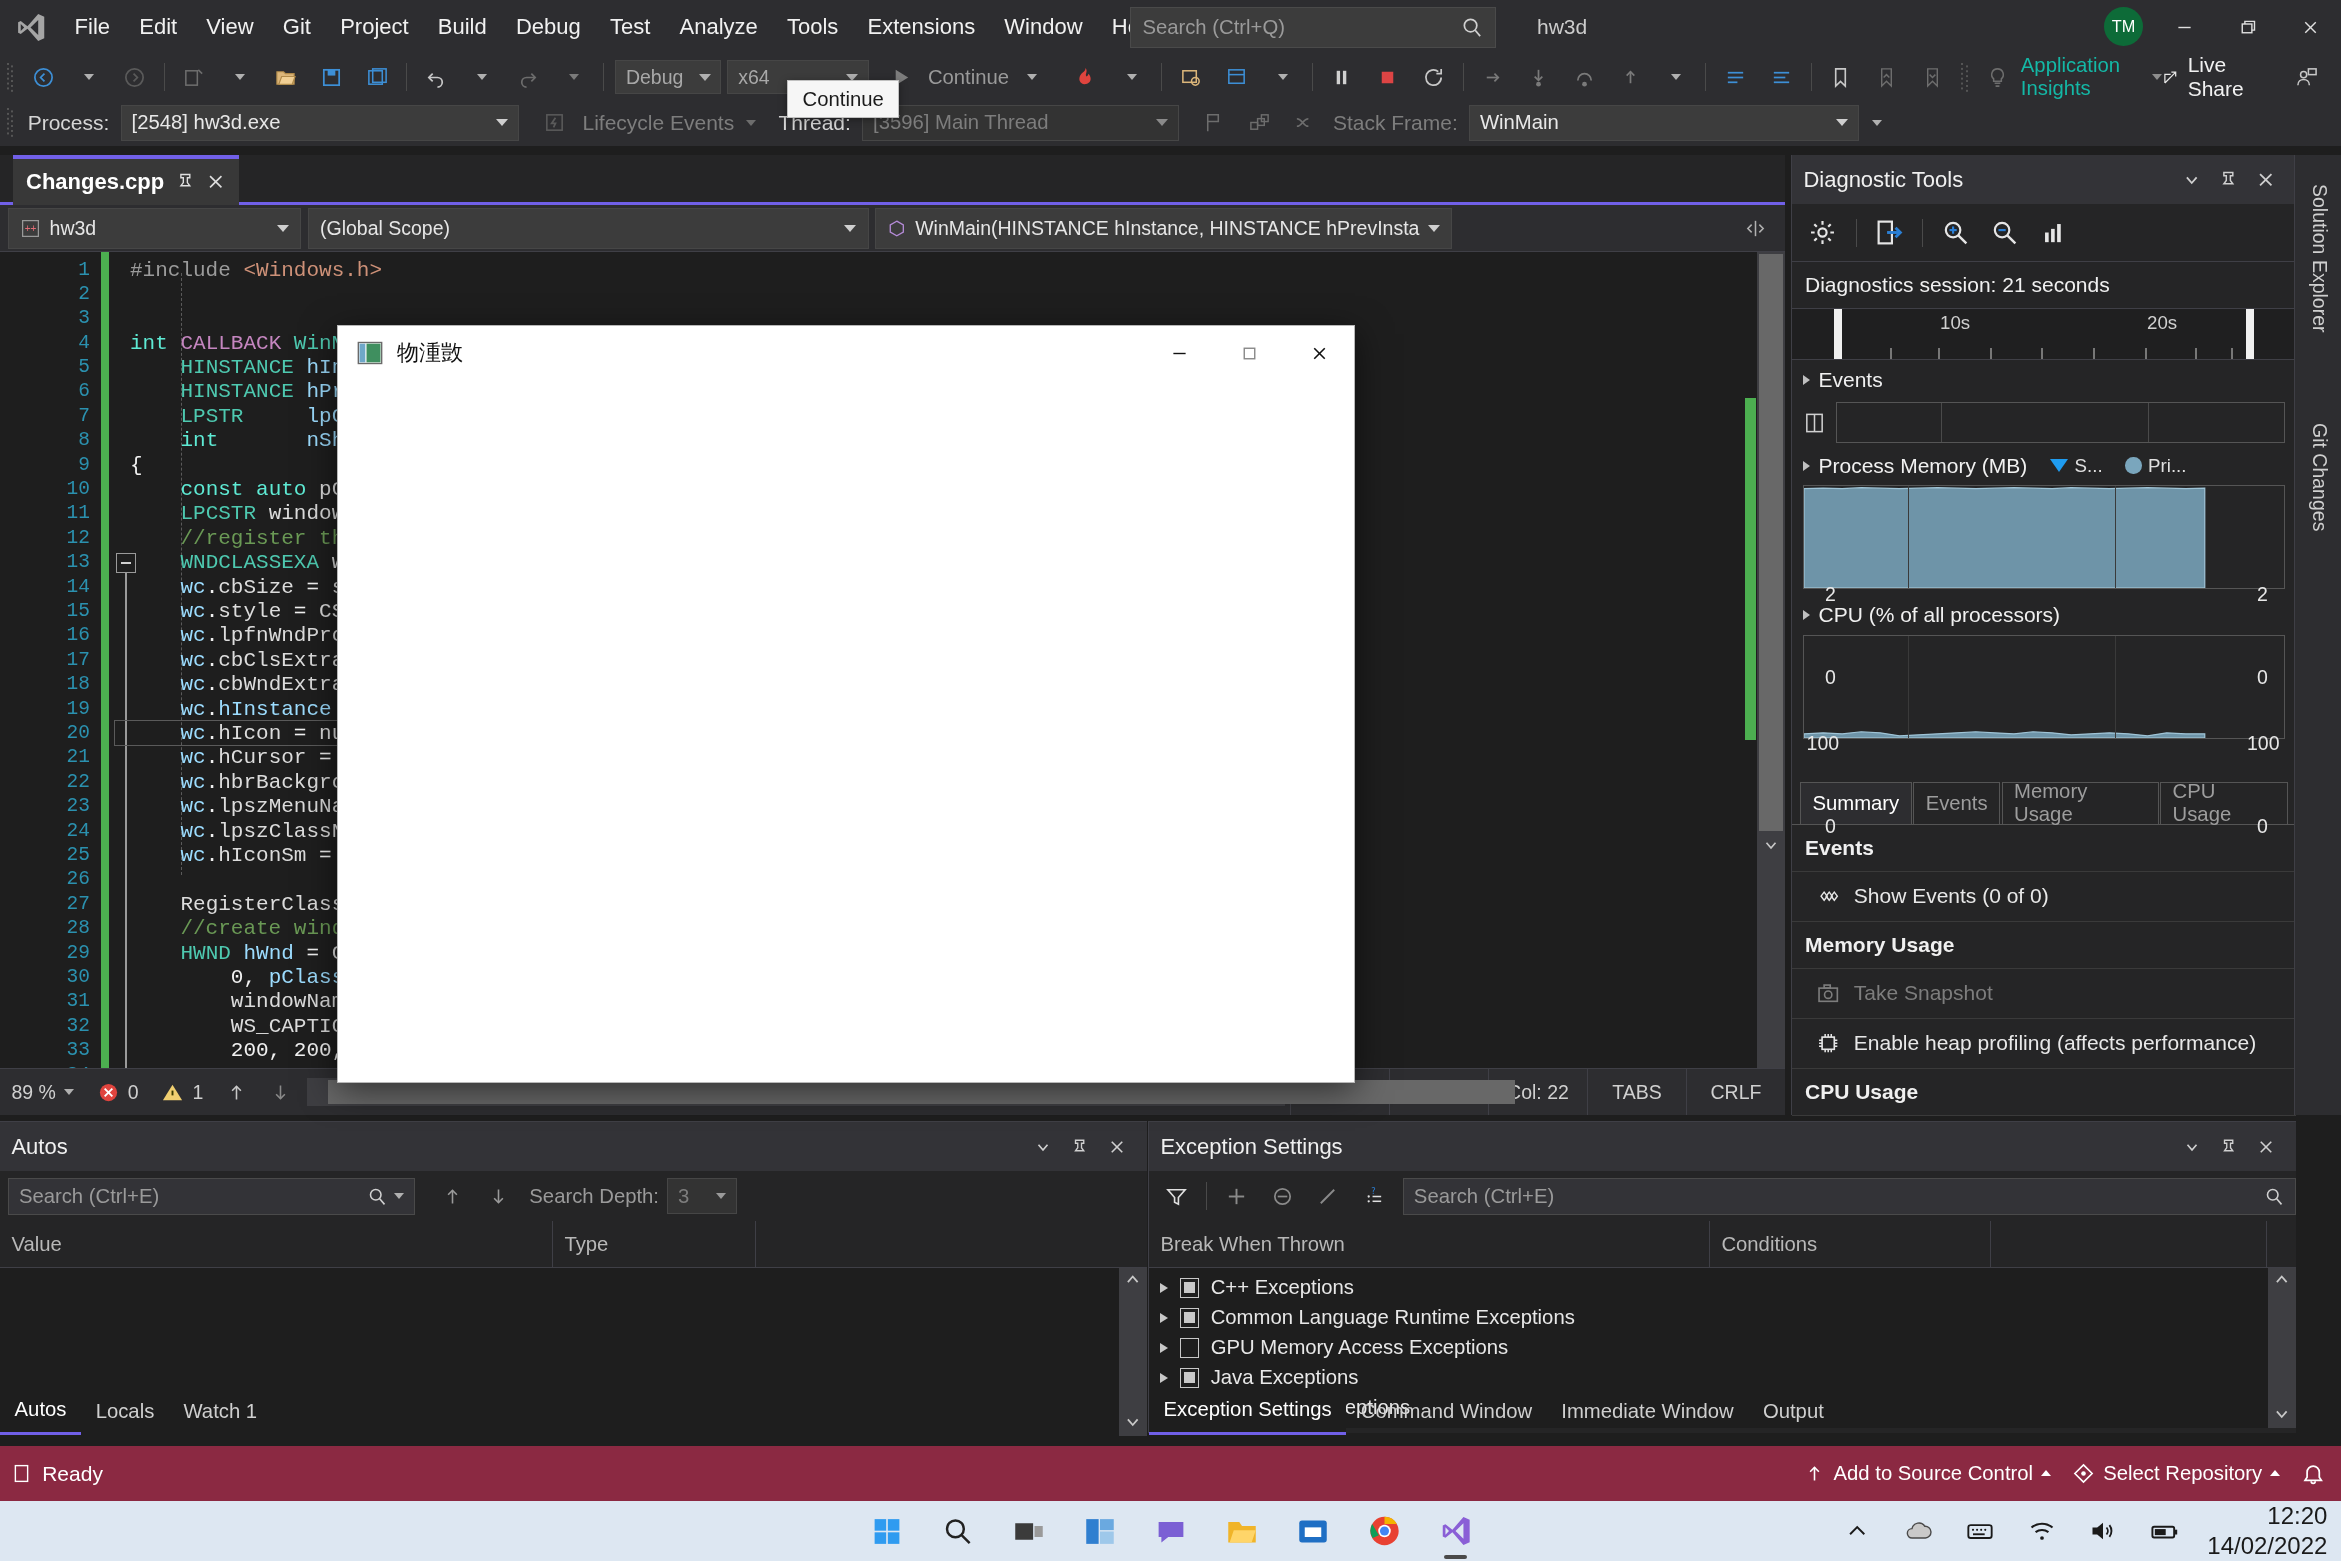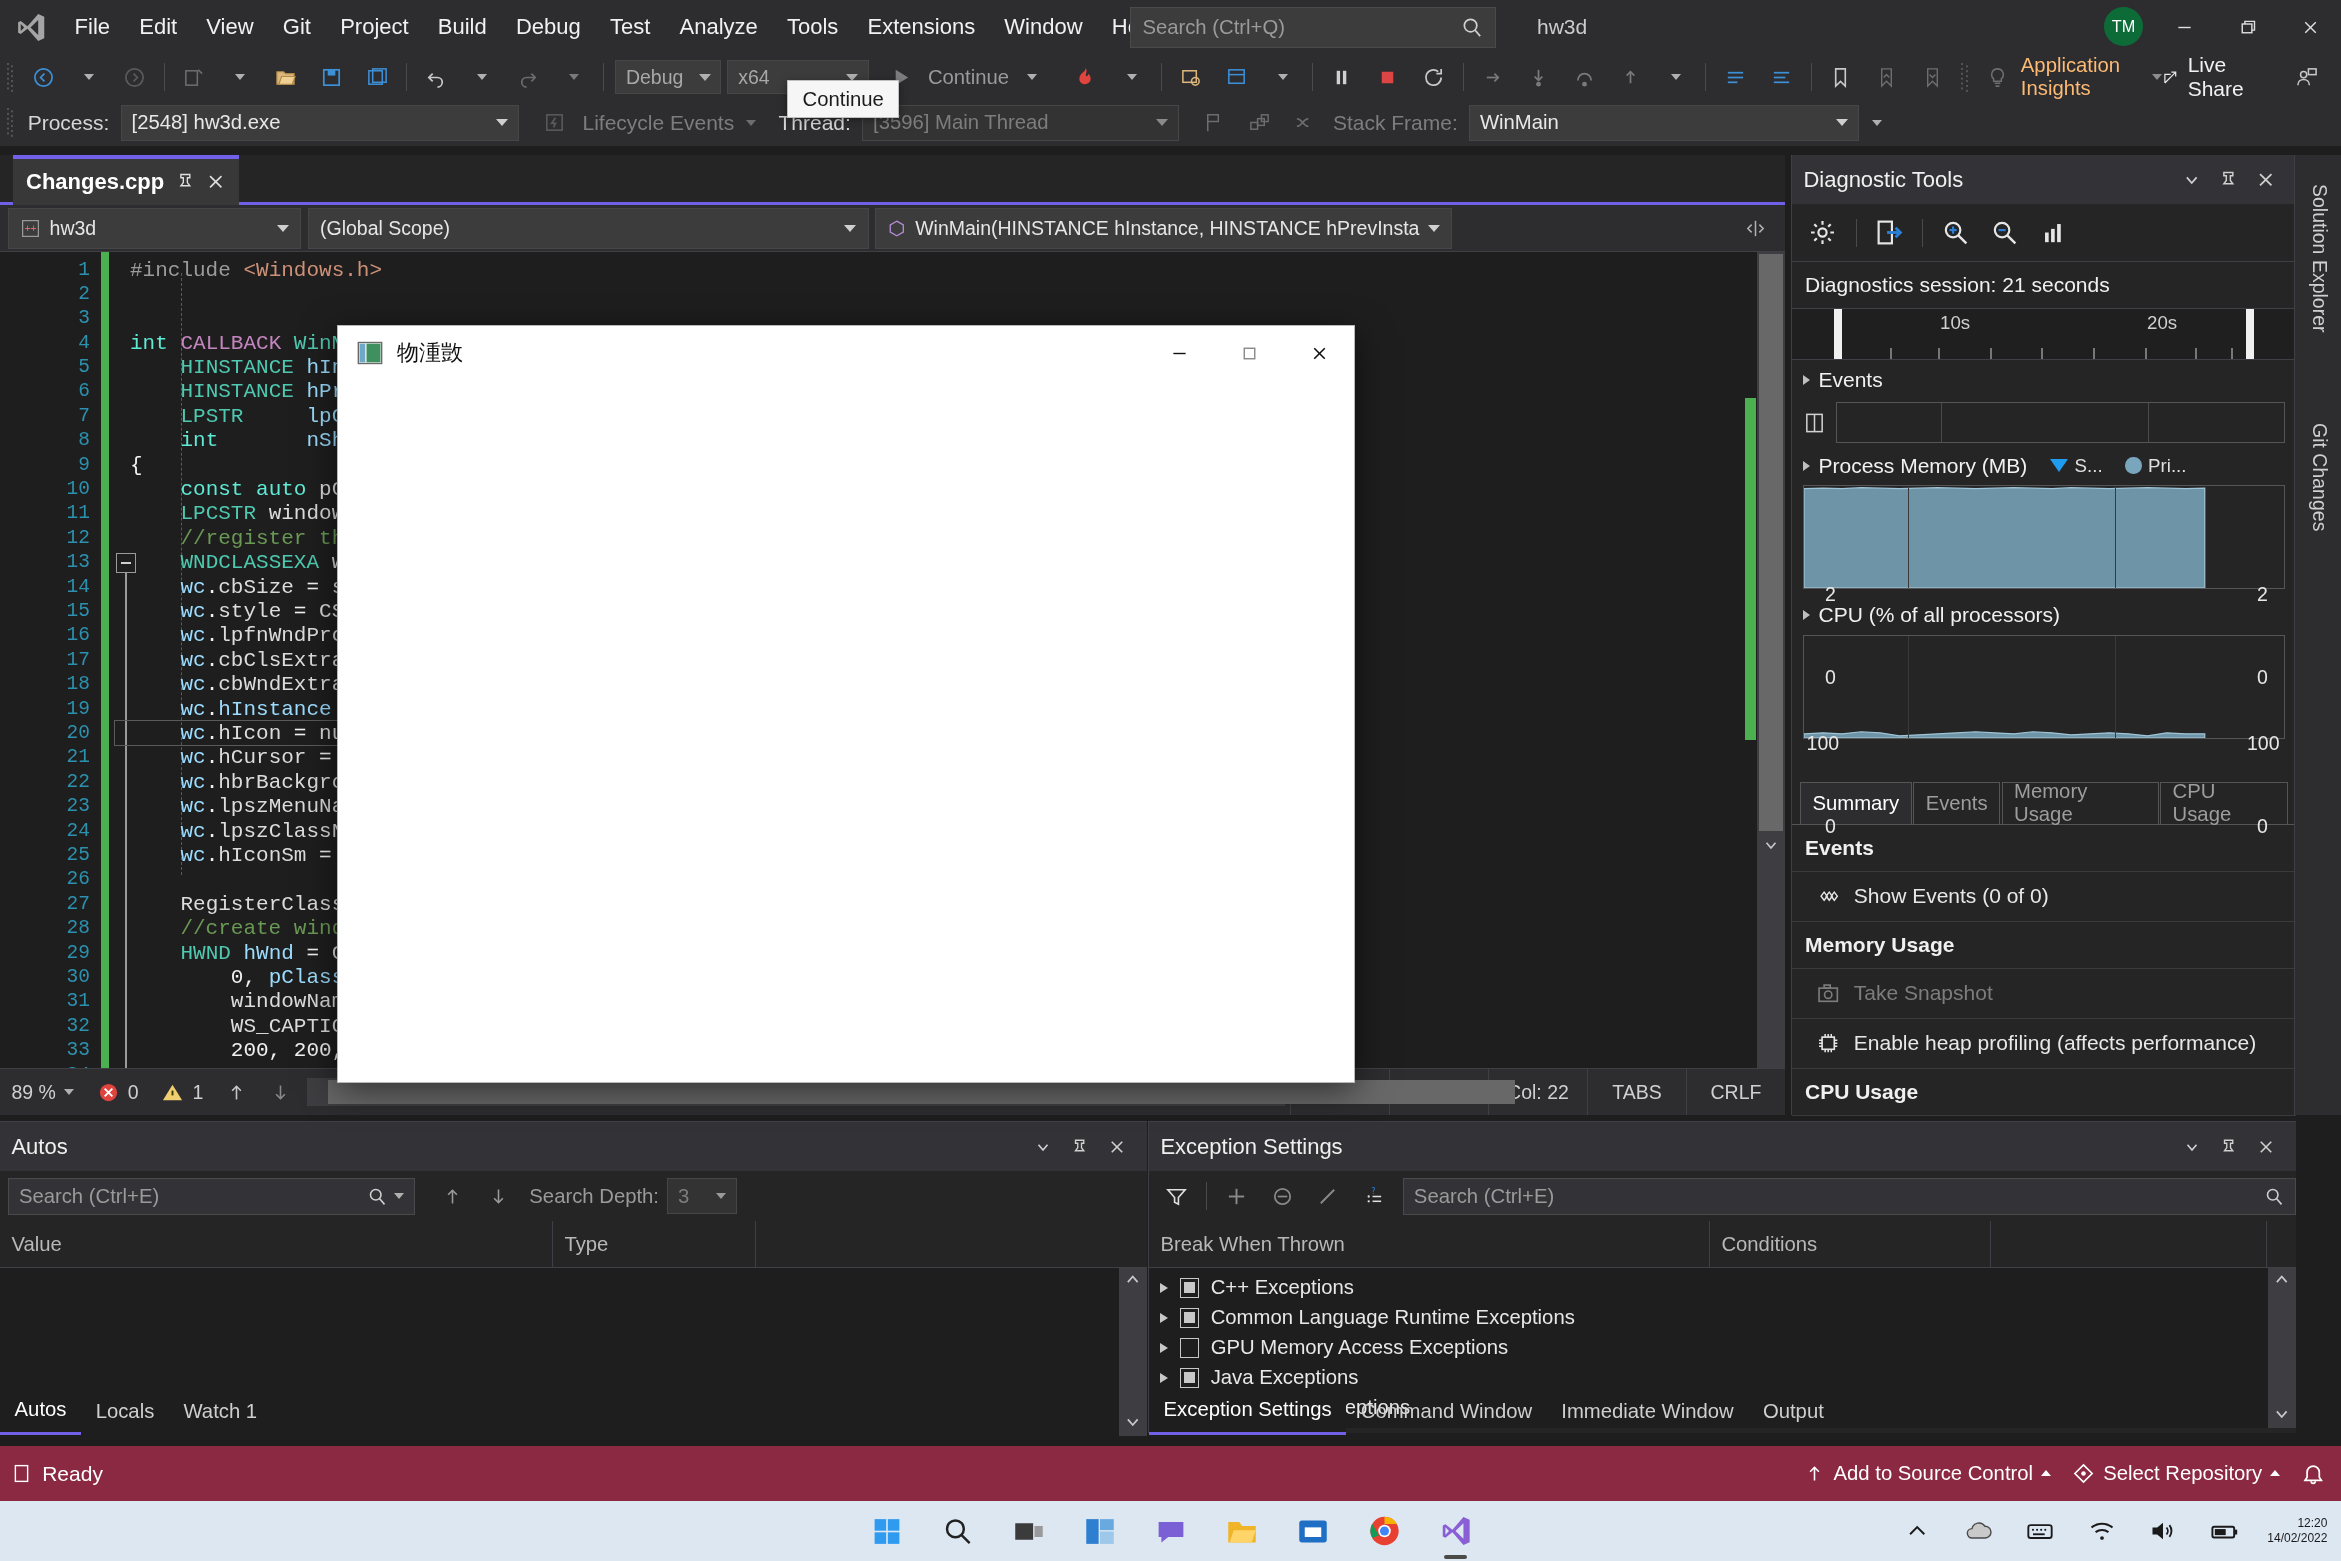--- a/index.html
+++ b/index.html
@@ -33,21 +33,21 @@
     repeating-linear-gradient(to bottom,#555 0 2.4px,transparent 2.4px 4.9px),
     repeating-linear-gradient(to bottom,#555 0 2.4px,transparent 2.4px 4.9px);
     background-size:2.4px 4.9px;background-position:0 0,4.9px 2.4px;background-repeat:repeat-y;}
   .tb{height:36px;min-width:36px;display:flex;align-items:center;justify-content:center;padding:0 4.9px;}
   .tb svg{width:23px;height:23px;}
   .sep{width:0.8px;height:28px;background:#4a4a4a;margin:0 6.5px;}
   .combo{height:34px;background:#3c3c3c;border:0.8px solid #464646;display:flex;align-items:center;padding:0 9.8px;box-sizing:border-box;font-size:19.5px;color:#a8a8a8;}
   .combo .cv{flex:1;}
   .combo .carat{margin-left:11.4px;border-left:6.5px solid transparent;border-right:6.5px solid transparent;border-top:7.3px solid #b0b0b0;}
   .runlbl{font-size:20.3px;color:#9a9a9a;margin-left:4.9px;}
-  .apins{display:flex;align-items:center;font-size:20.3px;color:#fdba74;}
+  .apins{display:flex;align-items:center;font-size:20.3px;color:#14b8a6;}
   .liveshare{display:flex;align-items:center;font-size:21px;color:#f1f1f1;gap:8.1px;}
 
   
   .tbar2{position:absolute;left:0;top:99px;width:2342px;height:47px;background:#2d2d30;display:flex;align-items:center;}
   .lbl2{font-size:21px;color:#d6d6d6;margin:0 11.4px 0 4.9px;}
   .lbl2.dim{color:#7d7d7d;}
   .combo2{height:36px;background:#3c3c3c;border:0.8px solid #464646;display:flex;align-items:center;padding:0 9.8px;box-sizing:border-box;font-size:20.3px;color:#e8e8e8;}
   .combo2.dim{color:#7d7d7d;background:#333;}
 
   
@@ -139,21 +139,21 @@
   .vsstatus{position:absolute;left:0;top:1446px;width:2342px;height:55px;background:#8b2942;display:flex;align-items:center;}
   .vsstatus .ready{font-size:21px;color:#ffffff;display:flex;align-items:center;gap:9.8px;padding-left:11.4px;}
   .vsstatus .right{margin-left:auto;display:flex;align-items:center;gap:21px;padding-right:16.3px;font-size:20.3px;color:#ffffff;}
   .vsstatus .right .it{display:flex;align-items:center;gap:8.1px;}
 
   
   .taskbar{position:absolute;left:0;top:1501px;width:2342px;height:60px;background:#dde7f2;display:flex;align-items:center;}
   .tbicons{position:absolute;left:50%;transform:translateX(-50%);display:flex;align-items:center;gap:34px;}
   .tbicon{width:37px;height:37px;display:flex;align-items:center;justify-content:center;position:relative;}
   .tray{position:absolute;right:14.6px;display:flex;align-items:center;gap:24.4px;}
-  .clock{text-align:right;font-size:12px;color:#1a1a1a;line-height:1.25;}
+  .clock{text-align:right;font-size:24px;color:#1a1a1a;line-height:1.25;}
 
   
   .rstrip{position:absolute;right:0;top:155px;width:47px;height:960px;background:#2d2d30;border-left:0.8px solid #3f3f46;}
   .rstrip .vt{position:absolute;left:50%;transform-origin:0 0;transform:rotate(90deg) translateY(-50%);white-space:nowrap;font-size:19.5px;color:#cfcfcf;}
 
   
   .child{position:absolute;left:337px;top:325px;width:1016px;height:756px;background:#ffffff;border:0.8px solid #b8b8b8;box-shadow:0 8.1px 33px rgba(0,0,0,.55);}
   .childbar{height:54px;display:flex;align-items:center;padding-left:18px;box-sizing:border-box;}
   .childbar .cico{width:28px;height:28px;margin-right:13px;}
   .childbar .ctitle{font-size:22px;color:#111;}

